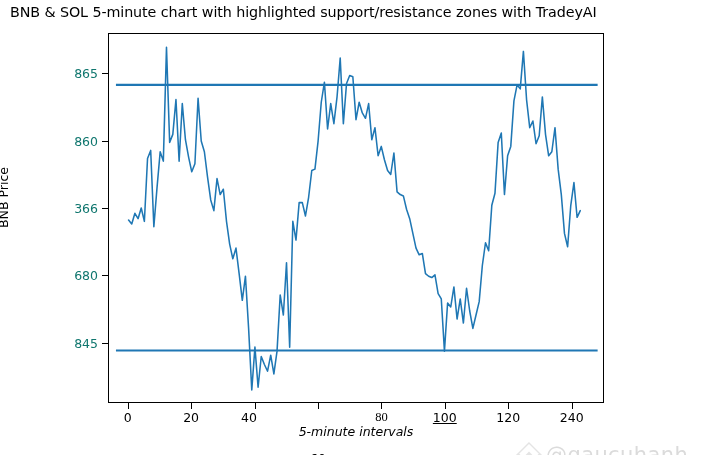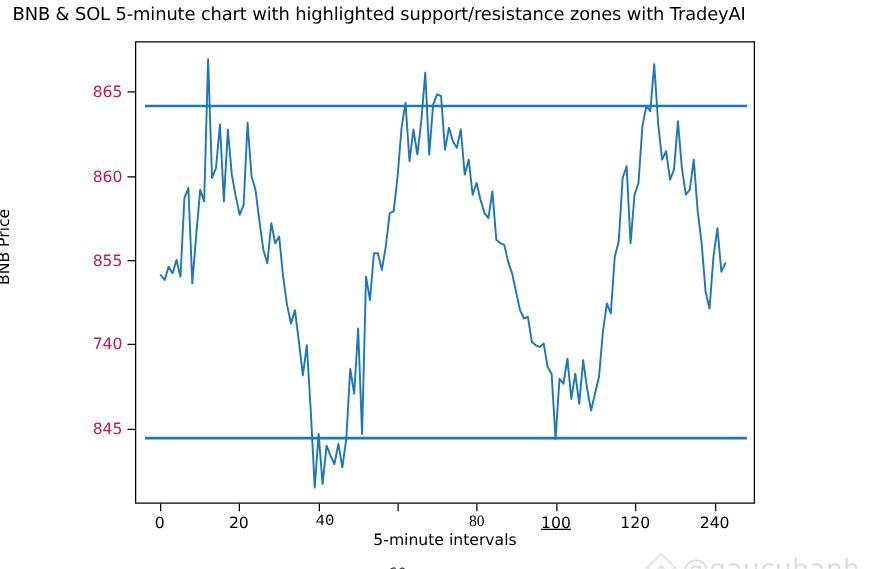--- a/index.html
+++ b/index.html
@@ -72,33 +72,34 @@
     width: 6px;
     height: 1.1px;
     background: #000000;
   }
   .ytick-text {
     position: absolute;
     right: 612px;
     width: 60px;
     text-align: right;
     font-size: 12.5px;
-    color: #be185d;
+    color: #0f766e;
     transform: translateY(-50%);
   }
 
   
   #x-axis-label {
     position: absolute;
     left: 108px;
     top: 424px;
     width: 496px;
     text-align: center;
     font-size: 12.5px;
     color: #000000;
+    font-style: italic;
   }
   .xtick-line {
     position: absolute;
     top: 403px;
     width: 1.1px;
     height: 6px;
     background: #000000;
   }
   .xtick-text {
     position: absolute;
@@ -138,23 +139,23 @@
 <div id="figure">
 
   <div id="chart-title">BNB &amp; SOL 5-minute chart with highlighted support/resistance zones with TradeyAI</div>
 
   <div id="y-axis-label">BNB Price</div>
 
   <div id="yticks-group">
       <div class="ytick-line" style="top: 342.5px;"></div>
       <div class="ytick-text" style="top: 342.5px;">845</div>
       <div class="ytick-line" style="top: 275.2px;"></div>
-      <div class="ytick-text" style="top: 275.2px;">740</div>
+      <div class="ytick-text" style="top: 275.2px;">680</div>
       <div class="ytick-line" style="top: 207.9px;"></div>
-      <div class="ytick-text" style="top: 207.9px;">855</div>
+      <div class="ytick-text" style="top: 207.9px;">366</div>
       <div class="ytick-line" style="top: 140.6px;"></div>
       <div class="ytick-text" style="top: 140.6px;">860</div>
       <div class="ytick-line" style="top: 73.4px;"></div>
       <div class="ytick-text" style="top: 73.4px;">865</div>
     </div>
 
   <div id="plot-area">
     <svg id="series-svg" viewBox="0 0 496 370" preserveAspectRatio="none">
       <g id="hlines-group">
           <line x1="6.976982097186702" x2="490.60869565217394" y1="51.1272727272721" y2="51.1272727272721" stroke="#1f77b4" stroke-width="2.1"></line>
@@ -165,21 +166,21 @@
         </g>
     </svg>
   </div>
 
   <div id="xticks-group">
       <div class="xtick-line" style="left: 127.7px;"></div>
       <div class="xtick-text" style="left: 97.7px;">0</div>
       <div class="xtick-line" style="left: 191.1px;"></div>
       <div class="xtick-text" style="left: 161.1px; text-align: center;">20</div>
       <div class="xtick-line" style="left: 254.5px;"></div>
-      <div class="xtick-text" style="left: 230px; font-family: Liberation Mono, monospace;">40</div>
+      <div class="xtick-text" style="left: 219px;">40</div>
       <div class="xtick-line" style="left: 317.9px;"></div>
       <div class="xtick-text" style="left: 287.9px; margin-top: 41px;">60</div>
       <div class="xtick-line" style="left: 381.4px;"></div>
       <div class="xtick-text" style="left: 351.4px; font-family: Liberation Serif, serif;">80</div>
       <div class="xtick-line" style="left: 444.8px;"></div>
       <div class="xtick-text" style="left: 414.8px; text-decoration: underline;">100</div>
       <div class="xtick-line" style="left: 508.2px;"></div>
       <div class="xtick-text" style="left: 478.2px;">120</div>
       <div class="xtick-line" style="left: 571.7px;"></div>
       <div class="xtick-text" style="left: 541.7px;">240</div>

